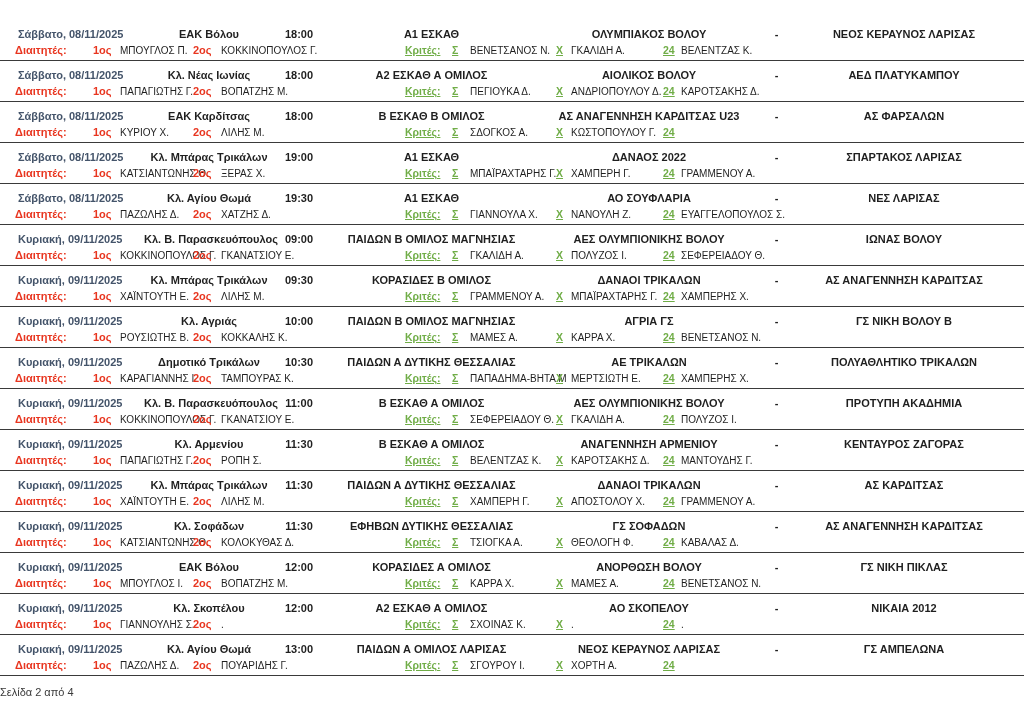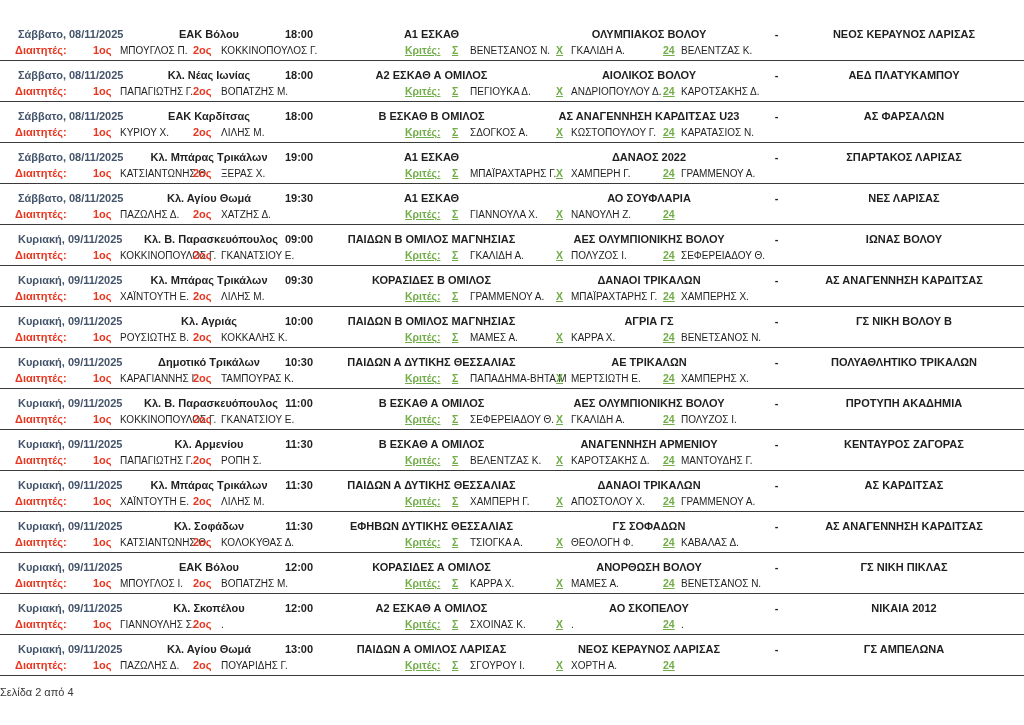--- a/index.html
+++ b/index.html
@@ -132,21 +132,20 @@
       <span class="lbl-red">1ος</span>
       <span class="name">ΚΥΡΙΟΥ Χ.</span>
       <span class="lbl-red">2ος</span>
       <span class="name">ΛΙΛΗΣ Μ.</span>
       <span class="lbl-green">Κριτές:</span>
       <span class="lbl-green">Σ</span>
       <span class="name">ΣΔΟΓΚΟΣ Α.</span>
       <span class="lbl-green">Χ</span>
       <span class="name">ΚΩΣΤΟΠΟΥΛΟΥ Γ.</span>
       <span class="lbl-green">24</span>
-      <span class="name">ΚΑΡΑΤΑΣΙΟΣ Ν.</span>
     </div>
   </div>
 
   <div class="block">
     <div class="row1">
       <span class="cell-date">Σάββατο, 08/11/2025</span>
       <span>Κλ. Μπάρας Τρικάλων</span>
       <span>19:00</span>
       <span>Α1 ΕΣΚΑΘ</span>
       <span>ΔΑΝΑΟΣ 2022</span>
@@ -184,20 +183,21 @@
       <span class="lbl-red">1ος</span>
       <span class="name">ΠΑΖΩΛΗΣ Δ.</span>
       <span class="lbl-red">2ος</span>
       <span class="name">ΧΑΤΖΗΣ Δ.</span>
       <span class="lbl-green">Κριτές:</span>
       <span class="lbl-green">Σ</span>
       <span class="name">ΓΙΑΝΝΟΥΛΑ Χ.</span>
       <span class="lbl-green">Χ</span>
       <span class="name">ΝΑΝΟΥΛΗ Ζ.</span>
       <span class="lbl-green">24</span>
+      <span class="name">ΕΥΑΓΓΕΛΟΠΟΥΛΟΣ Σ.</span>
     </div>
   </div>
 
   <div class="block">
     <div class="row1">
       <span class="cell-date">Κυριακή, 09/11/2025</span>
       <span>Κλ. Β. Παρασκευόπουλος</span>
       <span>09:00</span>
       <span>ΠΑΙΔΩΝ Β ΟΜΙΛΟΣ ΜΑΓΝΗΣΙΑΣ</span>
       <span>ΑΕΣ ΟΛΥΜΠΙΟΝΙΚΗΣ ΒΟΛΟΥ</span>

